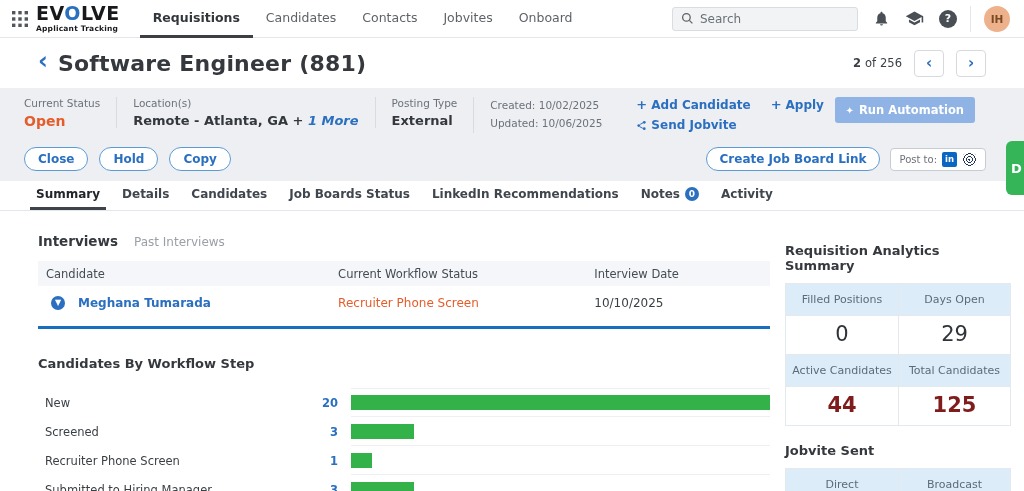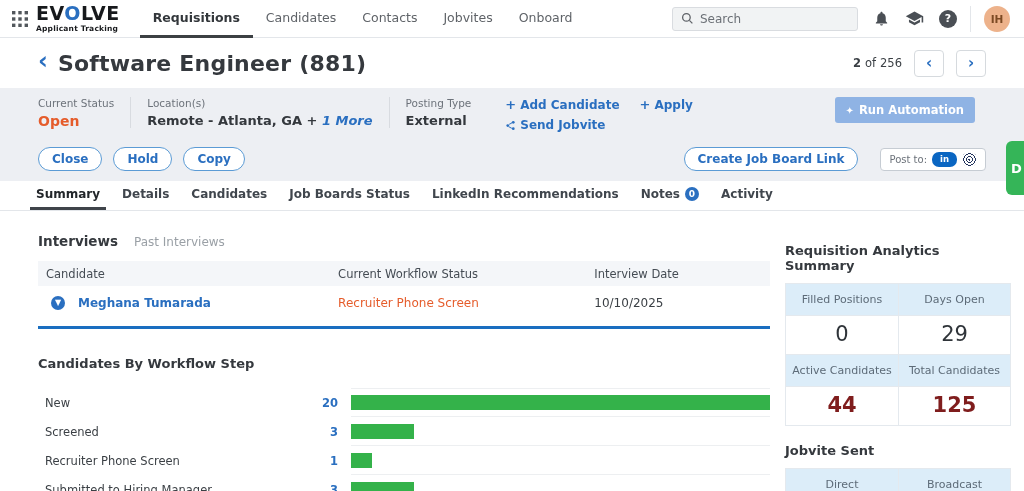--- a/index.html
+++ b/index.html
@@ -37,21 +37,21 @@
   .back-chevron { color:#2a6fc0; font-size:24px; font-weight:700; margin-right:10px;
     cursor:pointer; line-height:1; transform:translateY(-2px); }
   .page-title { font-size:22px; font-weight:700; color:#35393e; letter-spacing:.2px; }
   .pager { margin-left:auto; display:flex; align-items:center; font-size:11.5px; color:#3a3f44; gap:4px; }
   .pager .cur { font-weight:700; }
   .pager-btn { width:30px; height:27px; border:1px solid #d6dade; border-radius:4px; background:#fff;
     color:#2a6fc0; font-size:15px; font-weight:700; display:flex; align-items:center;
     justify-content:center; cursor:pointer; margin-left:8px; line-height:1; }
 
   
-  .band { background:#edeff3; padding:9px 38px 10px 38px; position:relative; }
+  .band { background:#edeff3; padding:9px 38px 10px 24px; position:relative; }
   .status-row { display:flex; align-items:flex-start; }
   .scol { padding:0 16px; }
   .scol.first { padding-left:0; }
   .scol.divided { border-left:1px solid #d8dbe0; }
   .slabel { font-size:10.5px; color:#6c727a; margin-bottom:4px; }
   .sval { font-size:13px; font-weight:700; color:#34383d; }
   .sval.open { color:#e55c2b; font-size:14px; }
   .more-link { color:#2a6fc0; font-style:italic; cursor:pointer; }
   .dates { font-size:10.5px; color:#6c727a; line-height:1.7; }
   .quick-links { padding:0 18px; font-size:12px; }
@@ -63,21 +63,21 @@
     display:flex; align-items:center; gap:5px; cursor:pointer; font-family:inherit; }
   .sparkle { font-size:10px; }
 
   .btn-row { display:flex; align-items:center; margin-top:9px; }
   .pill-btn { background:#fff; border:1.5px solid #5b9bd5; color:#2a6fc0; font-weight:700;
     font-size:12px; border-radius:12px; padding:4px 13px; margin-right:11px; cursor:pointer; font-family:inherit; }
   .right-actions { margin-left:auto; display:flex; align-items:center; gap:10px; }
   .post-group { background:#fff; border:1px solid #c6ccd3; border-radius:4px; padding:3px 8px;
     display:flex; align-items:center; gap:5px; }
   .post-label { font-size:10px; color:#6c727a; }
-  .li-icon { width:25px; height:15px; background:#0a66c2; border-radius:7px; color:#fff;
+  .li-icon { width:15px; height:15px; background:#0a66c2; border-radius:2px; color:#fff;
     font-size:8.5px; font-weight:700; display:flex; align-items:center; justify-content:center; cursor:pointer; }
   .spiral-icon { width:15px; height:15px; border-radius:50%; cursor:pointer;
     background:repeating-radial-gradient(circle at 50% 50%, #22335c 0 1px, #fff 1px 2.6px); }
   .feedback-tab { position:absolute; top:141px; right:-6px; width:24px; height:54px;
     background:#35b558; border-radius:6px 0 0 6px; color:#fff; font-weight:700; font-size:13px;
     display:flex; align-items:center; padding-left:5px; cursor:pointer; z-index:20; }
 
   
   .tabs { display:flex; padding:0 30px; height:30px; background:#fff; border-bottom:1px solid #e3e6ea; gap:10px; }
   .tab { font-size:12px; font-weight:600; color:#40464d; padding:0 6px; display:flex;
@@ -205,20 +205,24 @@
       <div class="sval open">Open</div>
     </div>
     <div class="scol divided">
       <div class="slabel">Location(s)</div>
       <div class="sval"><span>Remote - Atlanta, GA +</span> <span class="more-link">1 More</span></div>
     </div>
     <div class="scol divided">
       <div class="slabel">Posting Type</div>
       <div class="sval">External</div>
     </div>
+    <div class="scol divided dates">
+      <div>Created: 10/02/2025</div>
+      <div>Updated: 10/06/2025</div>
+    </div>
     <div class="quick-links">
       <div class="ql-row">
         <span class="ql">
             <span class="plus">+</span>
             <span>Add Candidate</span>
           </span>
         <span class="ql">
             <span class="plus">+</span>
             <span>Apply</span>
           </span>
@@ -238,21 +242,21 @@
   </div>
   <button class="run-automation">
     <span class="sparkle">✦</span>
     <span>Run Automation</span>
   </button>
   <div class="btn-row">
     <button class="pill-btn">Close</button>
     <button class="pill-btn">Hold</button>
     <button class="pill-btn">Copy</button>
     <div class="right-actions">
-      <button class="pill-btn" style="margin-right:12px;">Create Job Board Link</button>
+      <button class="pill-btn" style="margin-right:0;">Create Job Board Link</button>
       <div class="post-group">
         <span class="post-label">Post to:</span>
         <span class="li-icon">in</span>
         <span class="spiral-icon"></span>
       </div>
     </div>
   </div>
 </div>
 <div class="feedback-tab">D</div>
 

